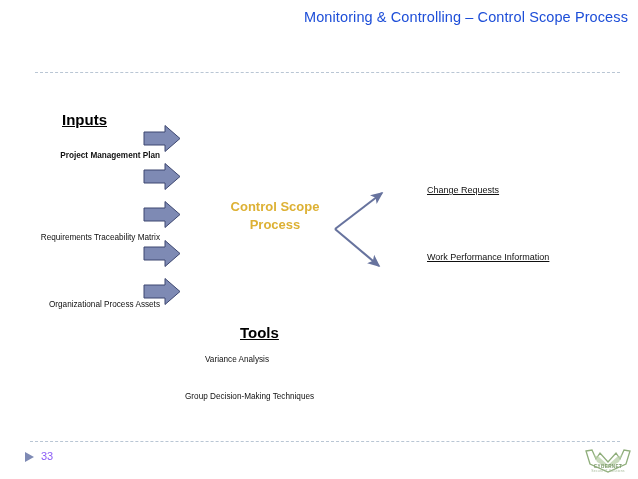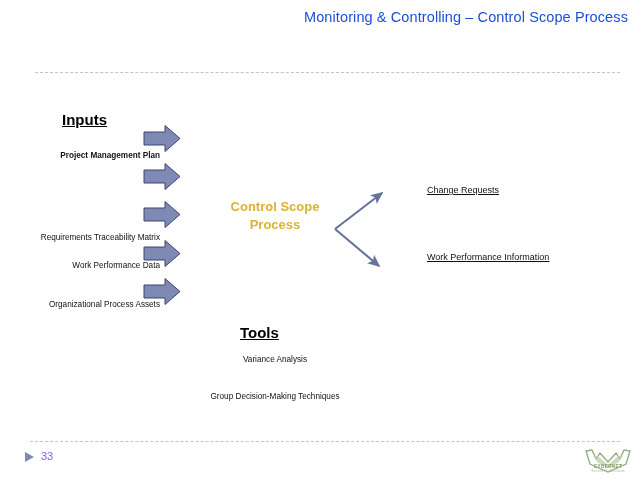--- a/index.html
+++ b/index.html
@@ -128,21 +128,21 @@
   }
   #out-0 { top: 185px; }
   #out-1 { top: 252px; }
 
   
   .tool-label {
     position: absolute;
     font-family: "Liberation Sans", sans-serif;
     font-size: 8.2px;
     color: #111111;
-    text-align: center;
+    text-align: left;
     white-space: nowrap;
   }
   #tool-0 { left: 205px; top: 355px; width: 140px; }
   #tool-1 { left: 185px; top: 392px; width: 180px; }
 
   
   #footer-rule {
     position: absolute;
     left: 30px;
     top: 441px;
@@ -208,21 +208,20 @@
 
   <div id="header-text">Monitoring &amp; Controlling – Control Scope Process</div>
 
   <div id="title-rule"></div>
 
   <div class="col-head" id="inputs-head">Inputs</div>
   <div class="col-head" id="tools-head">Tools</div>
 
   <div class="input-label" id="in-0">Project Management Plan</div>
   <div class="input-label" id="in-2">Requirements Traceability Matrix</div>
-  <div class="input-label" id="in-3">Work Performance Data</div>
   <div class="input-label" id="in-4">Organizational Process Assets</div>
 
   <svg class="block-arrow" id="arrow-0" viewBox="0 0 38 29">
     <polygon points="1,8 22,8 22,1.5 37,14.5 22,27.5 22,21 1,21" fill="#7e8ab4" stroke="#3d4770" stroke-width="1"></polygon>
   </svg>
   <svg class="block-arrow" id="arrow-1" viewBox="0 0 38 29">
     <polygon points="1,8 22,8 22,1.5 37,14.5 22,27.5 22,21 1,21" fill="#7e8ab4" stroke="#3d4770" stroke-width="1"></polygon>
   </svg>
   <svg class="block-arrow" id="arrow-2" viewBox="0 0 38 29">
     <polygon points="1,8 22,8 22,1.5 37,14.5 22,27.5 22,21 1,21" fill="#7e8ab4" stroke="#3d4770" stroke-width="1"></polygon>

